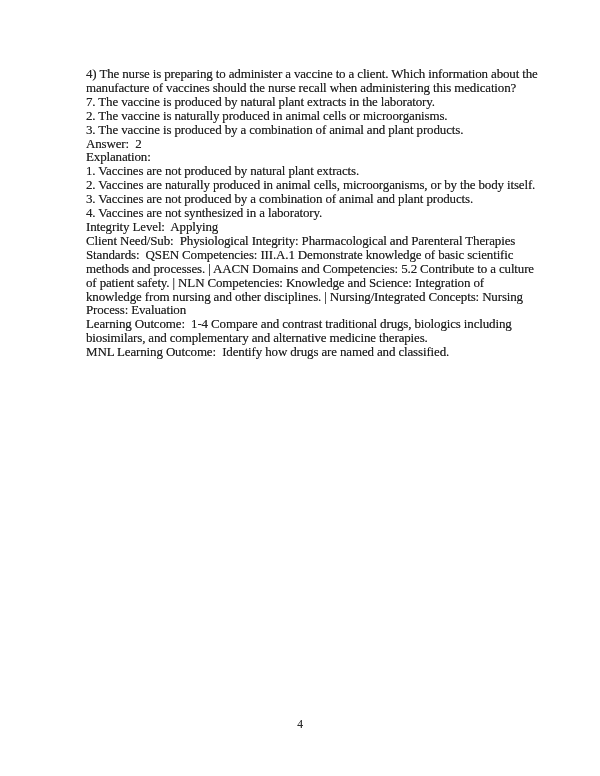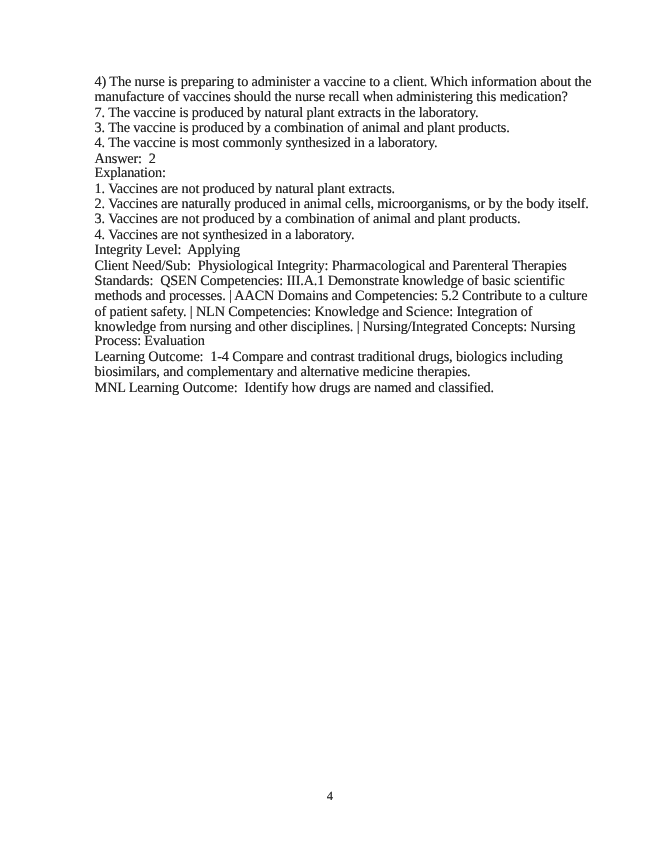--- a/index.html
+++ b/index.html
@@ -46,22 +46,22 @@
   }
 </style>
 </head>
 <body>
 
 <div class="page">
   <div class="text-block">
     <div class="line">4) The nurse is preparing to administer a vaccine to a client. Which information about the</div>
     <div class="line">manufacture of vaccines should the nurse recall when administering this medication?</div>
     <div class="line">7. The vaccine is produced by natural plant extracts in the laboratory.</div>
+    <div class="line">2. The vaccine is naturally produced in animal cells or microorganisms.</div>
     <div class="line">3. The vaccine is produced by a combination of animal and plant products.</div>
-    <div class="line">4. The vaccine is most commonly synthesized in a laboratory.</div>
     <div class="line">Answer:  2</div>
     <div class="line">Explanation:</div>
     <div class="line">1. Vaccines are not produced by natural plant extracts.</div>
     <div class="line">2. Vaccines are naturally produced in animal cells, microorganisms, or by the body itself.</div>
     <div class="line">3. Vaccines are not produced by a combination of animal and plant products.</div>
     <div class="line">4. Vaccines are not synthesized in a laboratory.</div>
     <div class="line">Integrity Level:  Applying</div>
     <div class="line">Client Need/Sub:  Physiological Integrity: Pharmacological and Parenteral Therapies</div>
     <div class="line">Standards:  QSEN Competencies: III.A.1 Demonstrate knowledge of basic scientific</div>
     <div class="line">methods and processes. | AACN Domains and Competencies: 5.2 Contribute to a culture</div>

